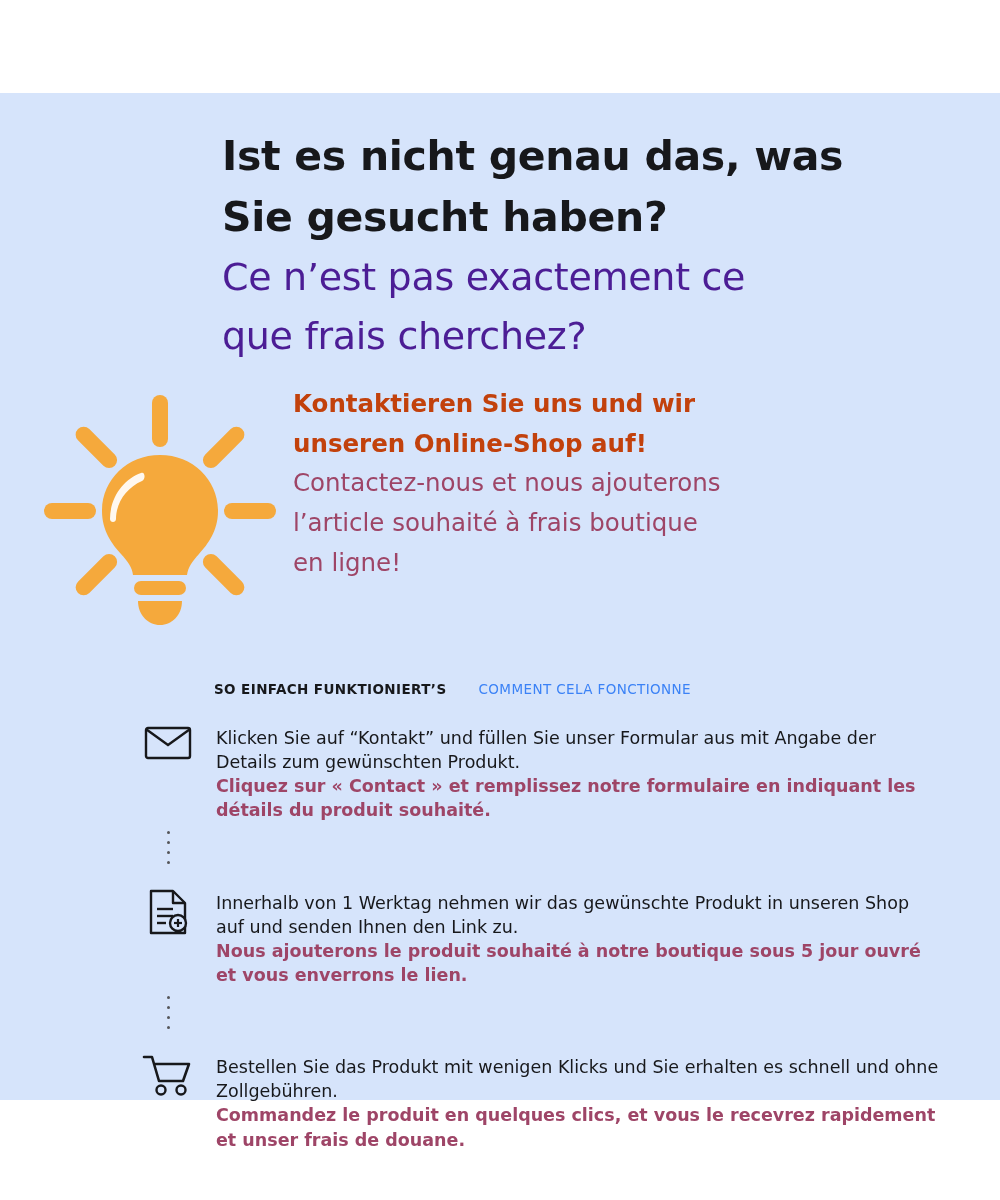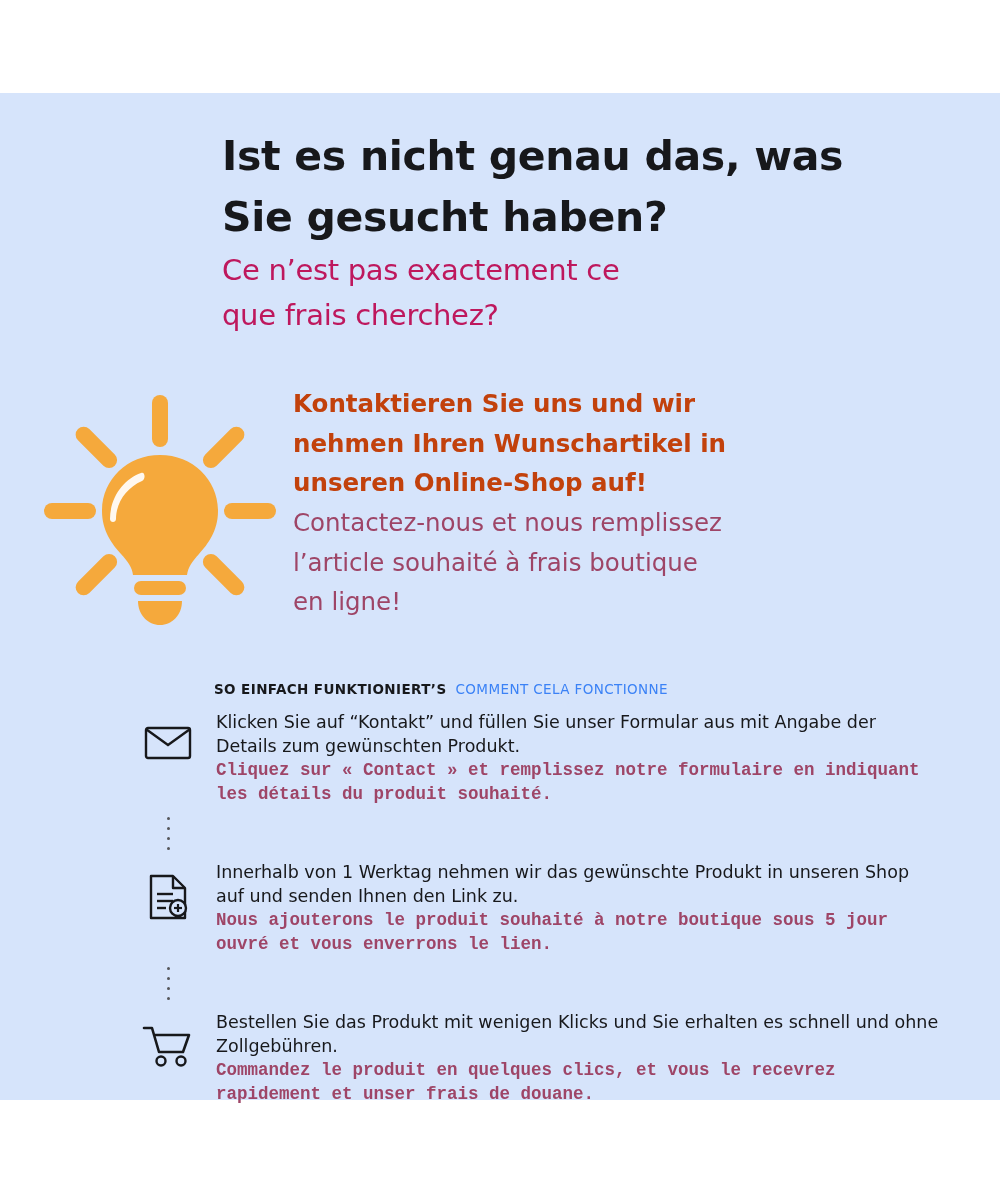--- a/index.html
+++ b/index.html
@@ -35,24 +35,24 @@
     width: 700px;
   }
   .headline .de {
     font-size: 41px;
     line-height: 1.48;
     font-weight: 700;
     color: #17181b;
     letter-spacing: -0.3px;
   }
   .headline .fr {
-    font-size: 29px;
+    font-size: 38px;
     line-height: 1.48;
     font-weight: 400;
-    color: #be185d;
+    color: #4c1d95;
     letter-spacing: -0.3px;
     margin-top: 2px;
   }
   
   .bulb {
     position: absolute;
     left: 34px;
     top: 385px;
     width: 250px;
     height: 250px;
@@ -76,21 +76,21 @@
     font-weight: 400;
     color: #9e4567;
   }
   
   .howlabel {
     position: absolute;
     left: 214px;
     top: 681px;
     display: flex;
     align-items: baseline;
-    gap: 9px;
+    gap: 32px;
   }
   .howlabel .de {
     font-size: 13.5px;
     font-weight: 700;
     letter-spacing: 0.4px;
     color: #17181b;
   }
   .howlabel .fr {
     font-size: 13.5px;
     font-weight: 400;
@@ -113,33 +113,33 @@
   .step-icon {
     width: 96px;
     flex: 0 0 96px;
     display: flex;
     justify-content: center;
     padding-top: 16px;
   }
   .step-text {
     flex: 1 1 auto;
     padding-top: 2px;
+    margin-top: 16px;
   }
   .step-text .de {
     font-size: 17.5px;
     line-height: 1.38;
     color: #17181b;
     font-weight: 400;
   }
   .step-text .fr {
     font-size: 17.5px;
     line-height: 1.38;
     color: #9e4567;
     font-weight: 700;
-    font-family: Liberation Mono, monospace;
   }
   .dots {
     height: 50px;
     width: 96px;
     display: flex;
     flex-direction: column;
     align-items: center;
     justify-content: center;
     gap: 7px;
   }
@@ -186,23 +186,22 @@
         <rect x="100" y="196" width="52" height="14" rx="7"></rect>
         <path d="M104 216h44c0 14-10 24-22 24s-22-10-22-24z"></path>
 
         <path d="M108 96c-16 7-26 22-26 38 0 4-6 4-6 0 0-22 14-40 31-46 4-2 5 6 1 8z" fill="#ffffff" opacity="0.92"></path>
       </g>
     </svg>
   </div>
 
   <div class="subblock">
     <div class="de">Kontaktieren Sie uns und wir</div>
-    <div class="de">nehmen Ihren Wunschartikel in</div>
     <div class="de">unseren Online-Shop auf!</div>
-    <div class="fr">Contactez-nous et nous remplissez</div>
+    <div class="fr">Contactez-nous et nous ajouterons</div>
     <div class="fr">l’article souhaité à frais boutique</div>
     <div class="fr">en ligne!</div>
   </div>
 
   <div class="howlabel">
     <span class="de">SO EINFACH FUNKTIONIERT’S</span>
     <span class="fr">COMMENT CELA FONCTIONNE</span>
   </div>
 
   <div class="steps">

